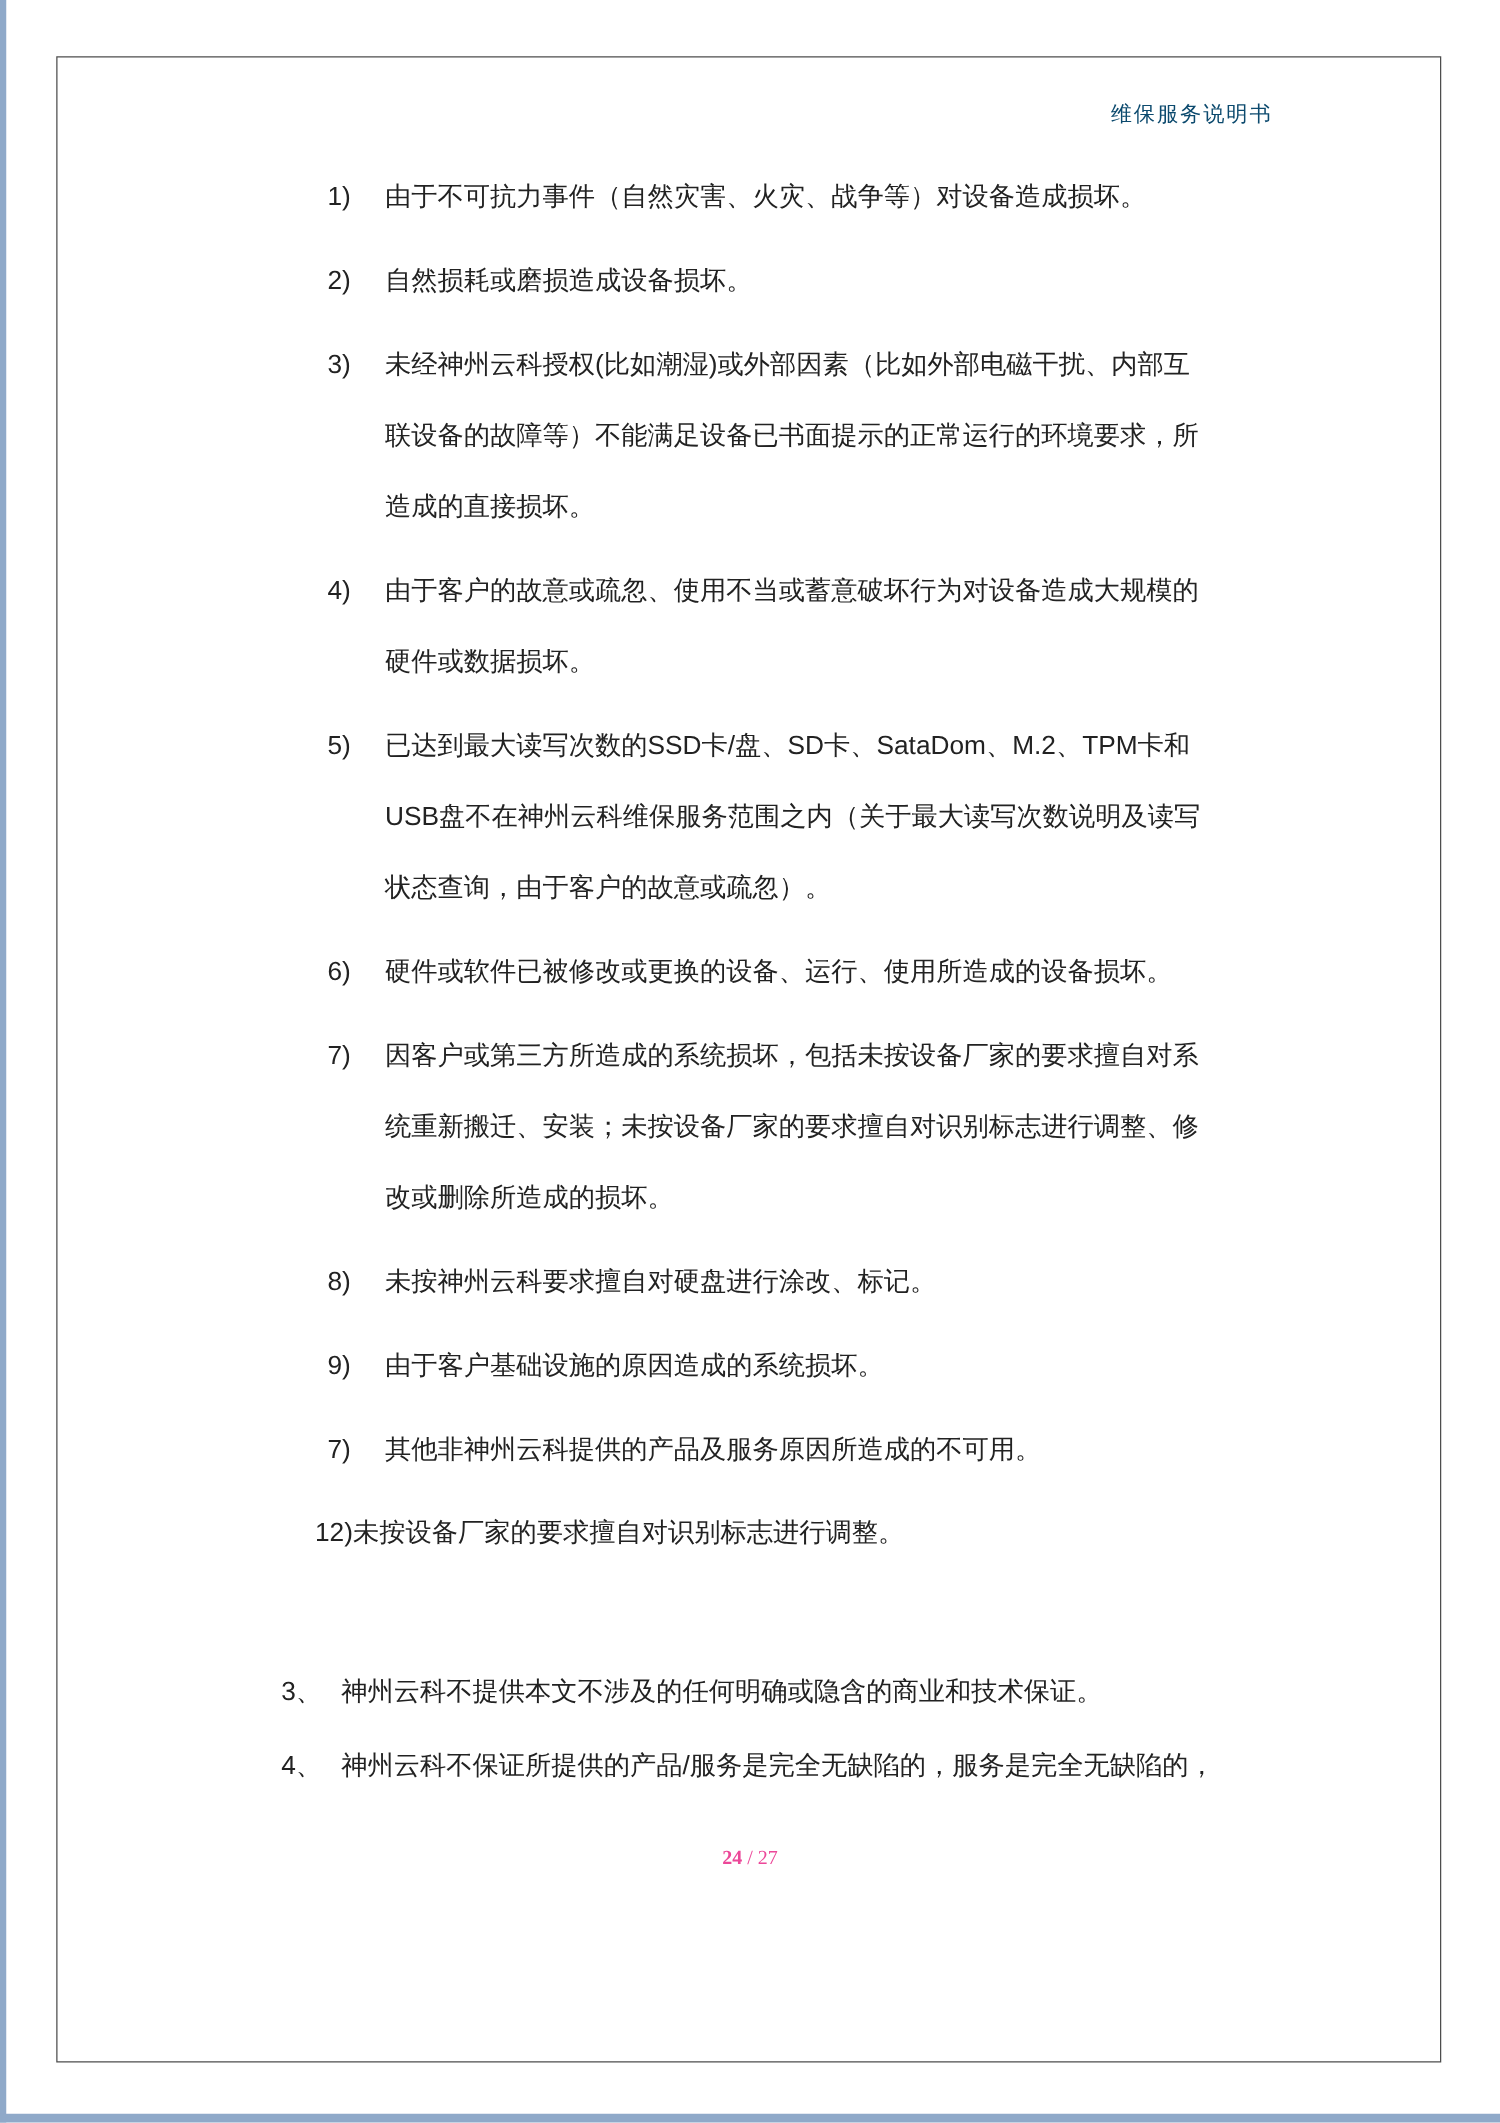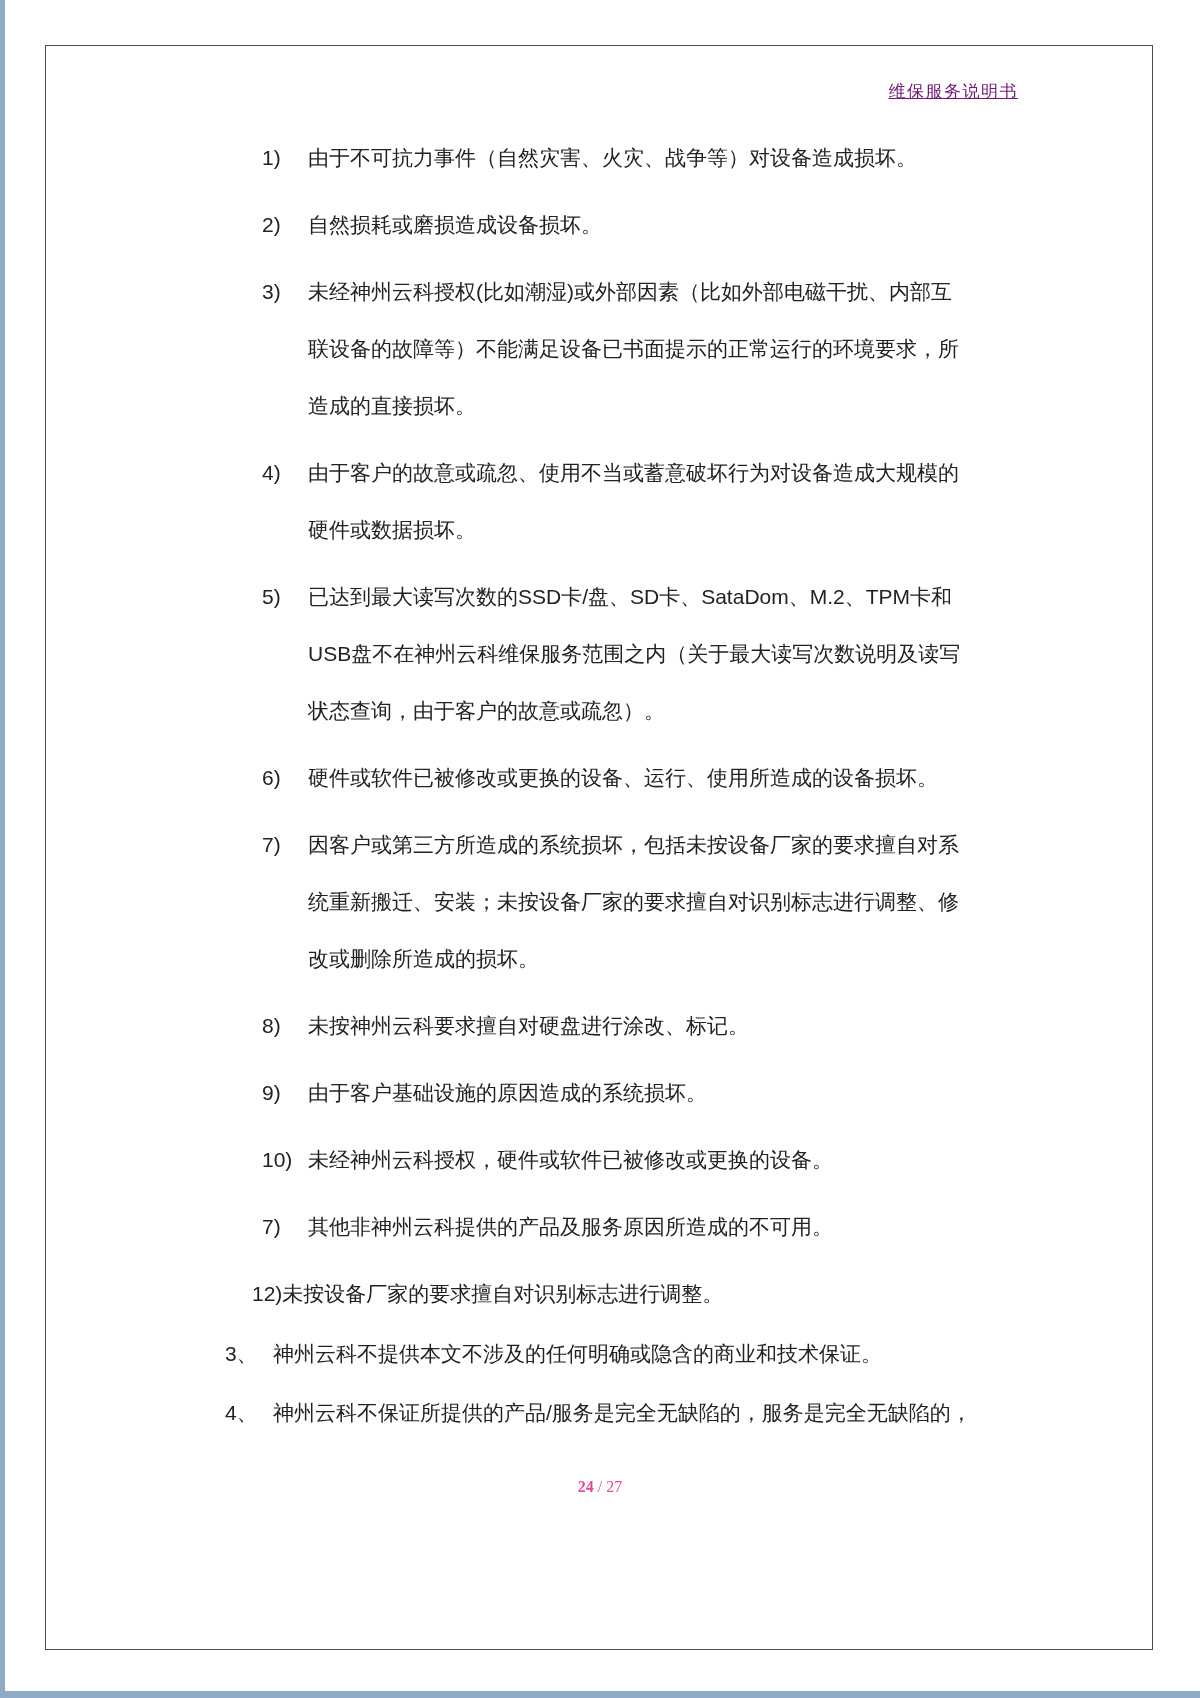--- a/index.html
+++ b/index.html
@@ -24,22 +24,21 @@
   .frame {
     position: absolute; left: 45px; top: 45px;
     width: 1108px; height: 1605px;
     border: 1px solid #4d4d4d;
     box-sizing: border-box;
   }
   .header-title {
     position: absolute; top: 80px; right: 182px;
     font-family: "Liberation Serif", serif;
     font-size: 17px; letter-spacing: 1.5px;
-    color: #701a75;
-    text-decoration: underline;
+    color: #0c4a6e;
   }
   .list {
     position: absolute; left: 262px; top: 129px;
     width: 708px;
   }
   .item {
     display: flex;
     font-size: 21px;
     line-height: 57px;
     margin-bottom: 10px;
@@ -110,24 +109,20 @@
   <div class="item">
     <span class="item-num">8)</span>
     <span class="item-text">未按神州云科要求擅自对硬盘进行涂改、标记。</span>
   </div>
 
   <div class="item">
     <span class="item-num">9)</span>
     <span class="item-text">由于客户基础设施的原因造成的系统损坏。</span>
   </div>
 
-  <div class="item">
-    <span class="item-num">10)</span>
-    <span class="item-text">未经神州云科授权，硬件或软件已被修改或更换的设备。</span>
-  </div>
 
   <div class="item">
     <span class="item-num">7)</span>
     <span class="item-text">其他非神州云科提供的产品及服务原因所造成的不可用。</span>
   </div>
 
   <div class="item tight">
     <span class="item-num">12)</span>
     <span class="item-text">未按设备厂家的要求擅自对识别标志进行调整。</span>
   </div>

